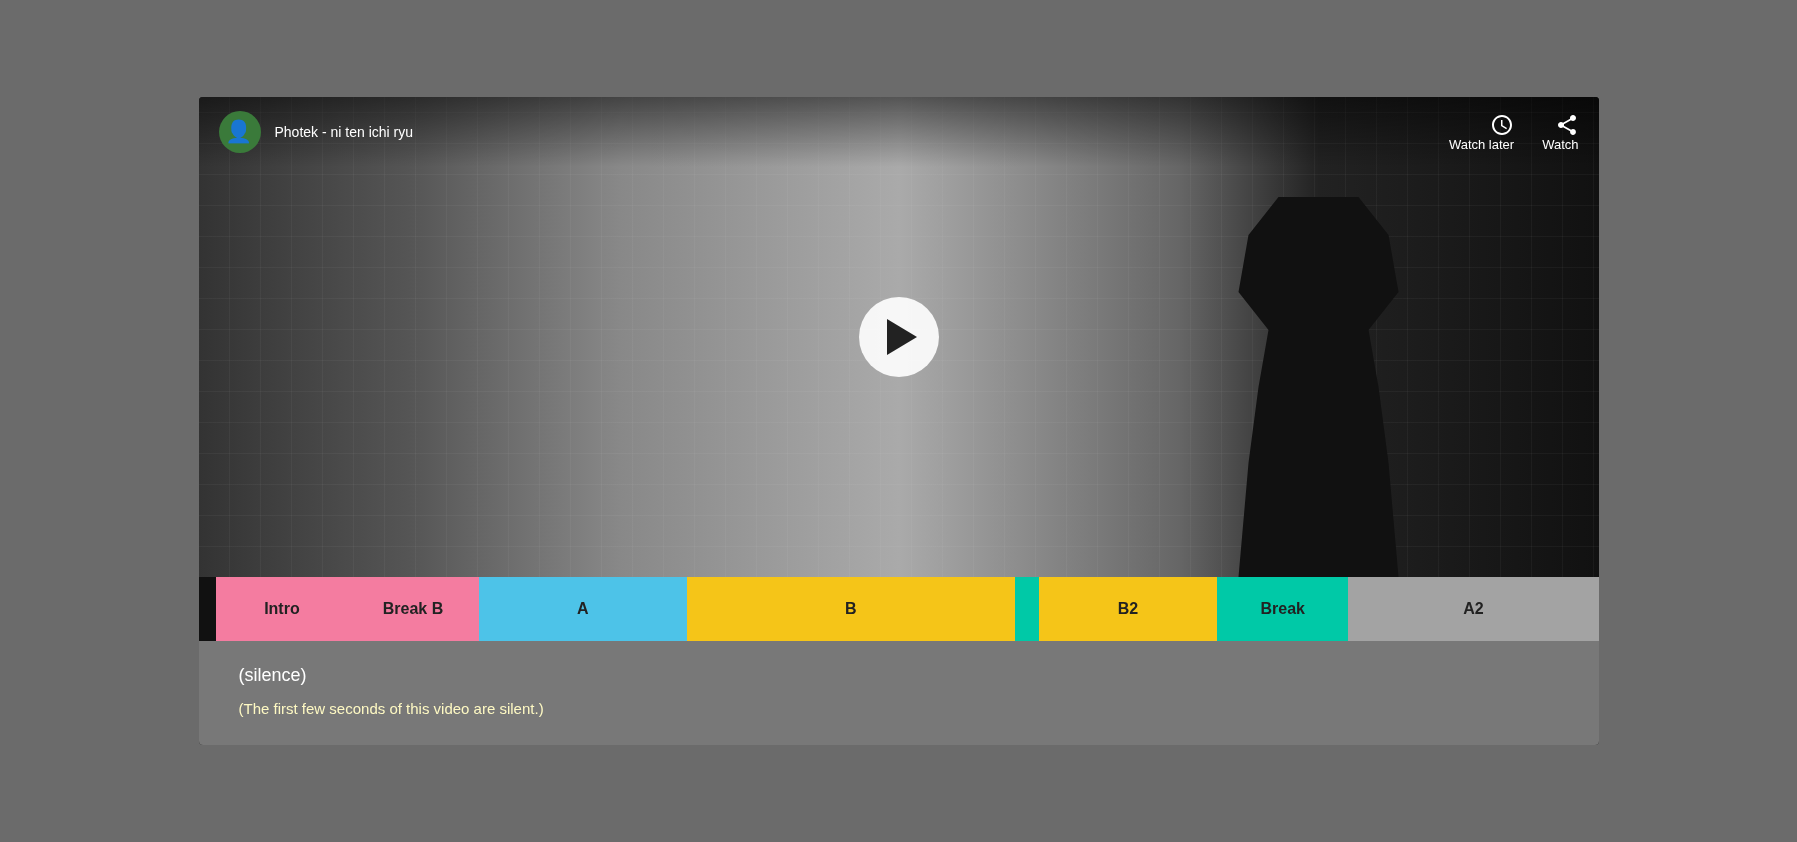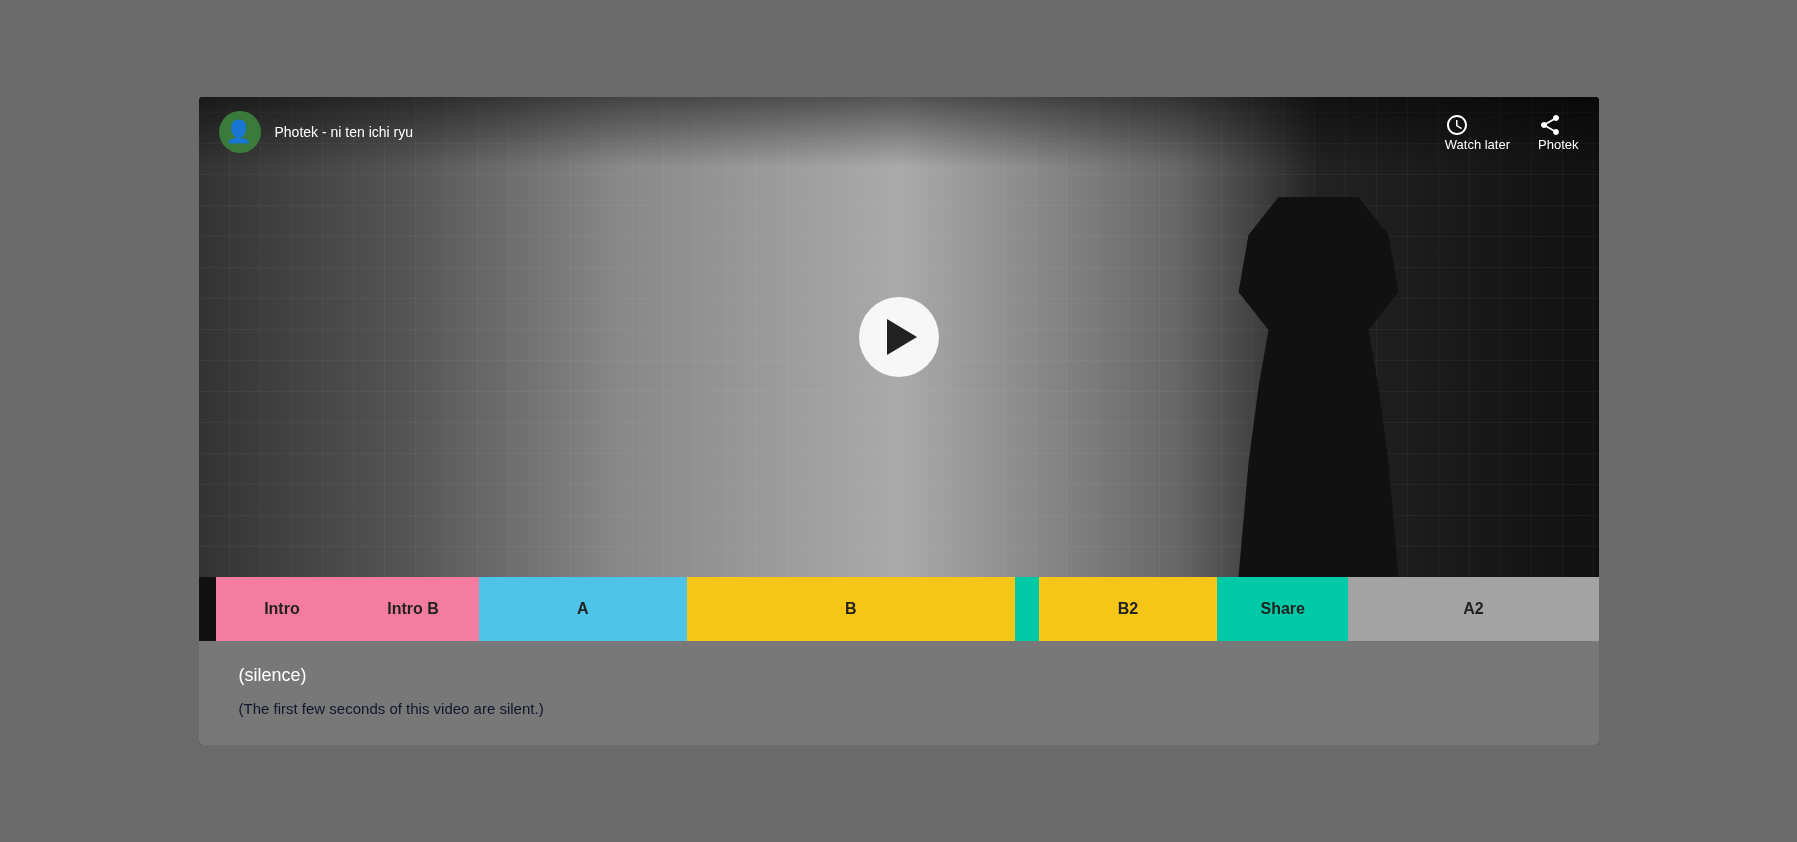--- a/index.html
+++ b/index.html
@@ -109,21 +109,21 @@
 
     .header-actions {
       display: flex;
       gap: 28px;
       align-items: center;
     }
 
     .header-action-btn {
       display: flex;
       flex-direction: column;
-      align-items: flex-start;
+      align-items: flex-end;
       gap: 0;
       cursor: pointer;
       color: #fff;
     }
 
     .header-action-label {
       font-size: 13px;
       color: #fff;
     }
 
@@ -179,21 +179,21 @@
     }
 
     .silence-title {
       color: #fff;
       font-size: 18px;
       font-weight: 500;
       margin-bottom: 14px;
     }
 
     .silence-desc {
-      color: #0f172a;
+      color: #fef9c3;
       font-size: 15px;
     }
 
     
     .clock-svg, .share-svg {
       width: 24px;
       height: 24px;
       fill: #fff;
     }
   </style>
@@ -216,39 +216,39 @@
         <div class="header-action-btn">
           <svg class="clock-svg" viewBox="0 0 24 24" xmlns="http://www.w3.org/2000/svg">
             <path d="M12 2C6.48 2 2 6.48 2 12s4.48 10 10 10 10-4.48 10-10S17.52 2 12 2zm0 18c-4.41 0-8-3.59-8-8s3.59-8 8-8 8 3.59 8 8-3.59 8-8 8zm.5-13H11v6l5.25 3.15.75-1.23-4.5-2.67V7z"></path>
           </svg>
           <span class="header-action-label">Watch later</span>
         </div>
         <div class="header-action-btn">
           <svg class="share-svg" viewBox="0 0 24 24" xmlns="http://www.w3.org/2000/svg">
             <path d="M18 16.08c-.76 0-1.44.3-1.96.77L8.91 12.7c.05-.23.09-.46.09-.7s-.04-.47-.09-.7l7.05-4.11c.54.5 1.25.81 2.04.81 1.66 0 3-1.34 3-3s-1.34-3-3-3-3 1.34-3 3c0 .24.04.47.09.7L8.04 9.81C7.5 9.31 6.79 9 6 9c-1.66 0-3 1.34-3 3s1.34 3 3 3c.79 0 1.5-.31 2.04-.81l7.12 4.16c-.05.21-.08.43-.08.65 0 1.61 1.31 2.92 2.92 2.92 1.61 0 2.92-1.31 2.92-2.92s-1.31-2.92-2.92-2.92z"></path>
           </svg>
-          <span class="header-action-label">Photek</span>
+          <span class="header-action-label">Watch</span>
         </div>
       </div>
     </div>
 
     <div class="play-btn">
       <div class="play-triangle"></div>
     </div>
   </div>
 
   <div class="segment-bar" id="segment-bar">
   <div class="segment" style="flex: 0.3 1 0%; background-color: rgb(17, 17, 17);"></div>
       <div class="segment" style="flex: 2.2 1 0%; background-color: rgb(244, 124, 160);">Intro</div>
-      <div class="segment" style="flex: 2.2 1 0%; background-color: rgb(244, 124, 160);">Intro B</div>
+      <div class="segment" style="flex: 2.2 1 0%; background-color: rgb(244, 124, 160);">Break B</div>
       <div class="segment" style="flex: 3.5 1 0%; background-color: rgb(77, 195, 232);">A</div>
       <div class="segment" style="flex: 5.5 1 0%; background-color: rgb(245, 197, 24);">B</div>
       <div class="segment" style="flex: 0.4 1 0%; background-color: rgb(0, 201, 167);"></div>
       <div class="segment" style="flex: 3 1 0%; background-color: rgb(245, 197, 24);">B2</div>
-      <div class="segment" style="flex: 2.2 1 0%; background-color: rgb(0, 201, 167);">Share</div>
+      <div class="segment" style="flex: 2.2 1 0%; background-color: rgb(0, 201, 167);">Break</div>
       <div class="segment" style="flex: 4.2 1 0%; background-color: #a3a3a3;">A2</div>
     </div>
 
   <div class="info-area">
     <div class="silence-title">(silence)</div>
     <div class="silence-desc">(The first few seconds of this video are silent.)</div>
   </div>
 
 </div>
 

